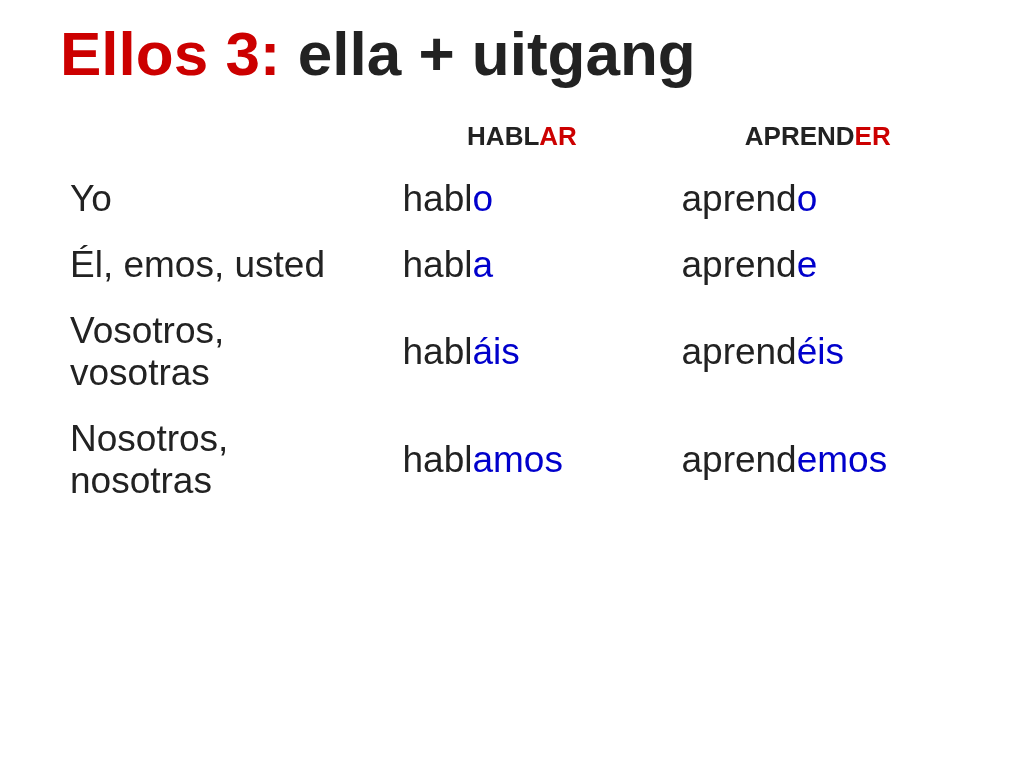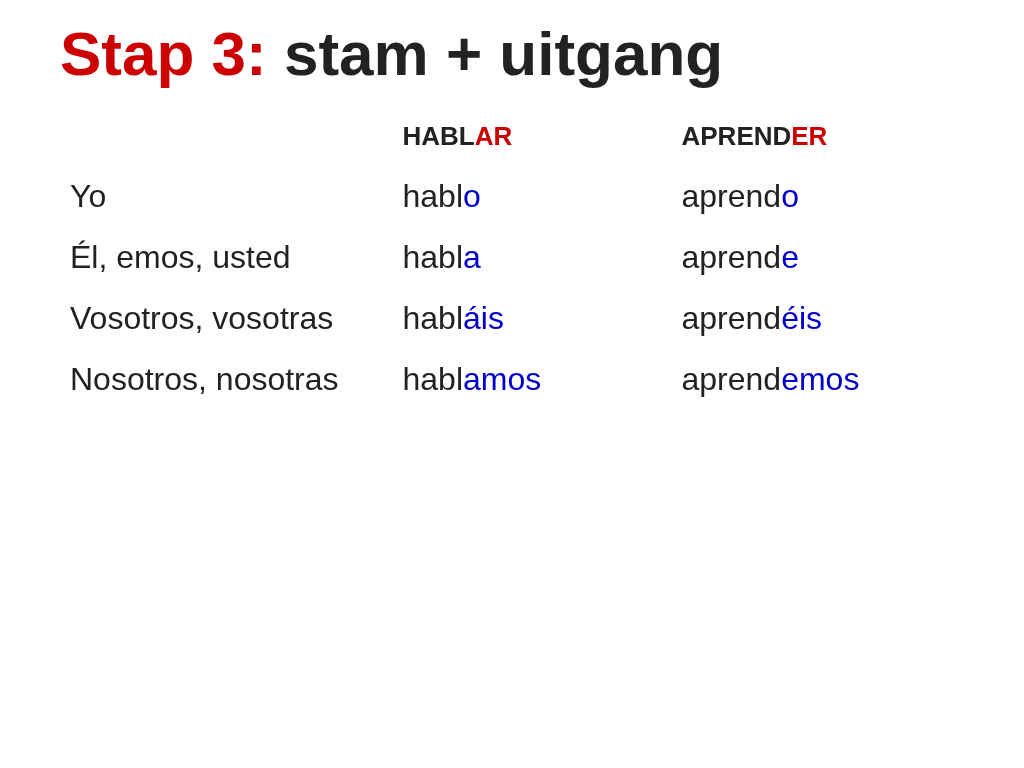--- a/index.html
+++ b/index.html
@@ -42,33 +42,33 @@
     .conjugation-table {
       width: 100%;
       border-collapse: collapse;
       margin-top: 5px;
     }
 
     .conjugation-table th {
       font-size: 26px;
       font-weight: bold;
       color: #222222;
-      text-align: left;
+      text-align: center;
       padding: 8px 10px 14px 10px;
     }
 
     .conjugation-table th.col-hablar span.stem {
       color: #222222;
     }
     .conjugation-table th.col-aprender span.stem {
       color: #222222;
     }
 
     .conjugation-table td {
-      font-size: 32px;
+      font-size: 37px;
       color: #222222;
       padding: 12px 10px;
       vertical-align: middle;
     }
 
     .col-pronoun {
       width: 280px;
     }
 
     .col-hablar {
@@ -91,21 +91,21 @@
 
     .ending-red {
       color: #cc0000;
     }
   </style>
 </head>
 <body>
 
 <div class="page">
   <h1 class="title">
-    <span class="title-stap">Stap 3:</span><span class="title-rest"> stam + uitgang</span>
+    <span class="title-stap">Ellos 3:</span><span class="title-rest"> ella + uitgang</span>
   </h1>
 
   <table class="conjugation-table">
     <thead>
       <tr>
         <th class="col-pronoun"></th>
         <th class="col-hablar">
           <span class="stem">HABL</span><span class="ending-red">AR</span>
         </th>
         <th class="col-aprender">

